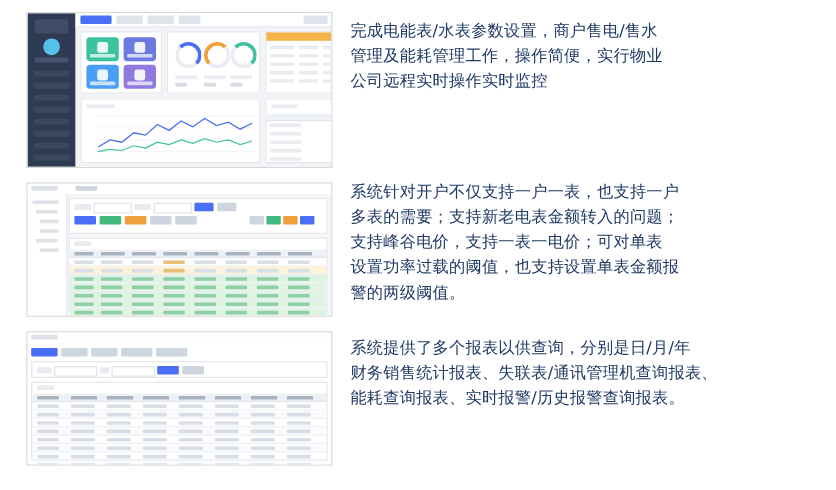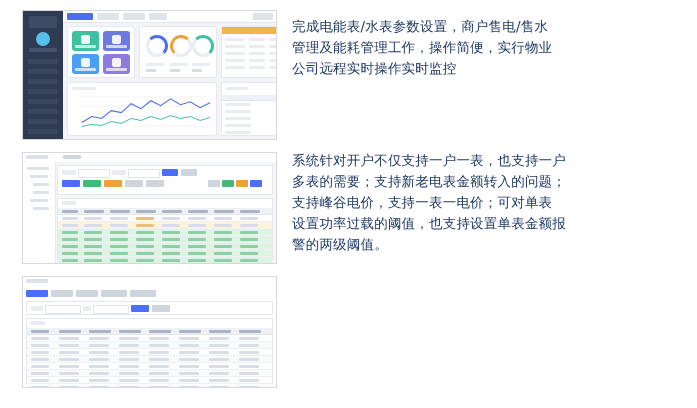--- a/index.html
+++ b/index.html
@@ -525,15 +525,18 @@
 
   <div class="text-col">
     <div class="para p2">系统针对开户不仅支持一户一表，也支持一户
 多表的需要；支持新老电表金额转入的问题；
 支持峰谷电价，支持一表一电价；可对单表
 设置功率过载的阈值，也支持设置单表金额报
 警的两级阈值。</div>
     <div class="para p1">完成电能表/水表参数设置，商户售电/售水
 管理及能耗管理工作，操作简便，实行物业
 公司远程实时操作实时监控</div>
+    <div class="para p3">系统提供了多个报表以供查询，分别是日/月/年
+财务销售统计报表、失联表/通讯管理机查询报表、
+能耗查询报表、实时报警/历史报警查询报表。</div>
   </div>
 
 </div>
 
 </body></html>

